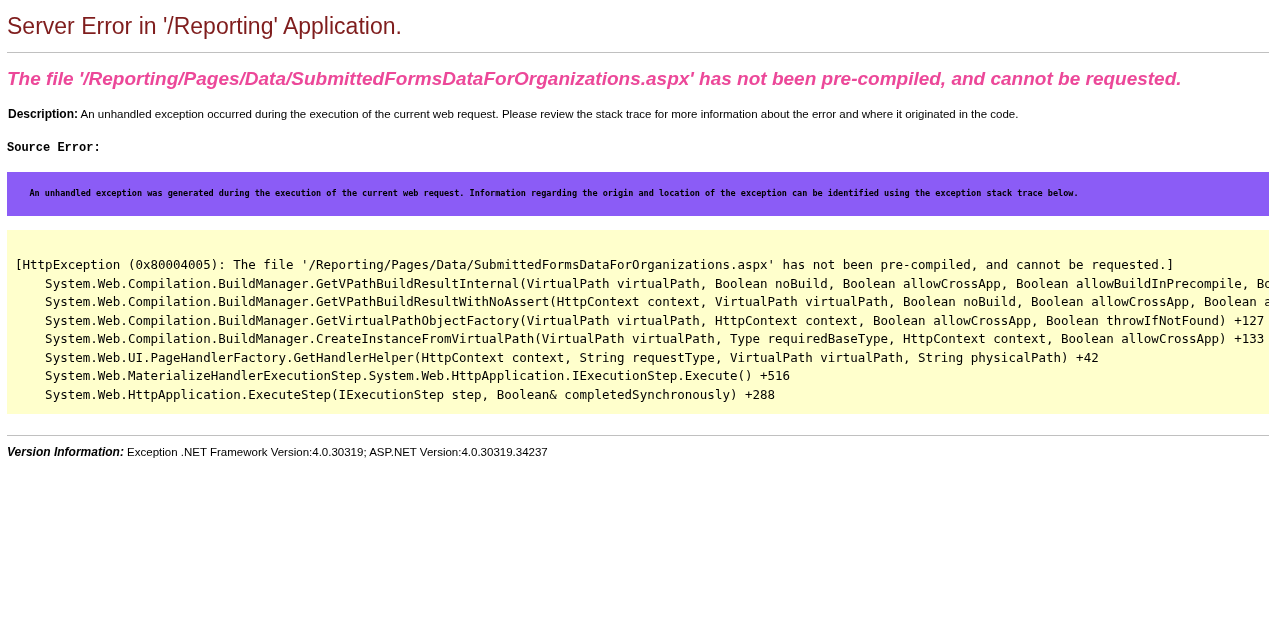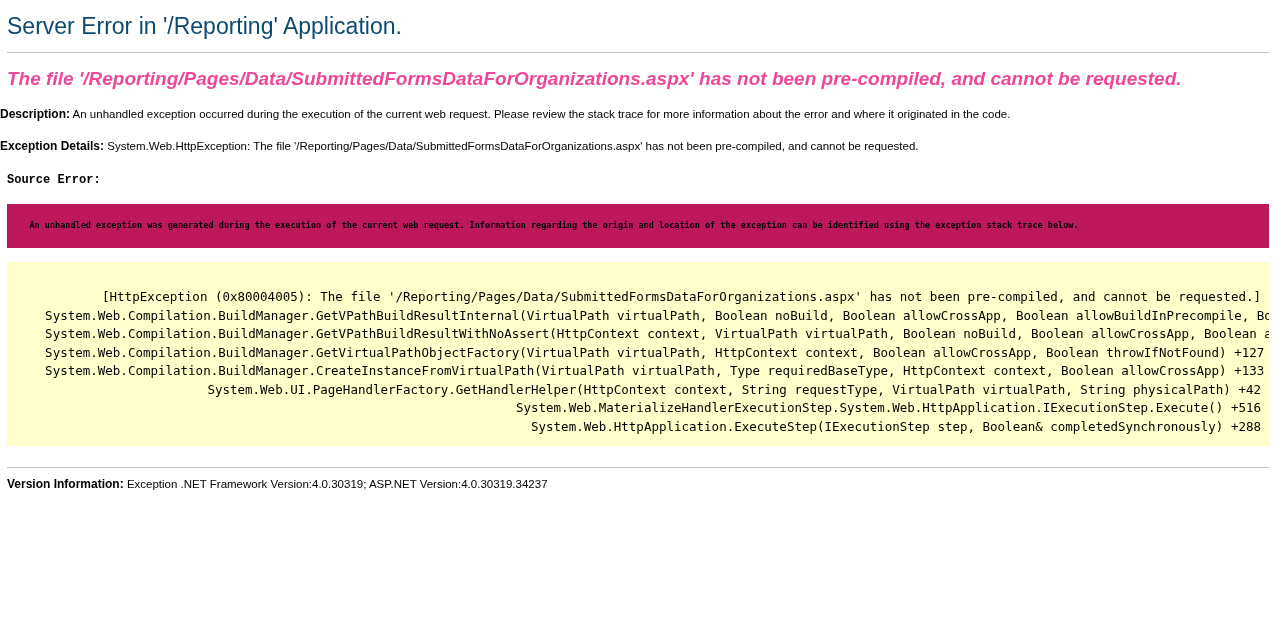--- a/index.html
+++ b/index.html
@@ -9,54 +9,54 @@
     width: 1276px;
     font-family: "Liberation Sans", sans-serif;
     color: #000000;
   }
   .page { width: 1276px; height: 643px; overflow: hidden; position: relative; }
 
   h1.page-title {
     margin: 13px 7px 0 7px;
     font-size: 23px;
     font-weight: normal;
-    color: #0c4a6e;
+    color: #7f1d1d;
     letter-spacing: 0px;
   }
   hr.rule {
     border: none;
     border-top: 1px solid #C0C0C0;
     margin: 12px 7px 0 7px;
     height: 0;
   }
   h2.page-subtitle {
     margin: 15px 7px 0 7px;
     font-size: 19px;
     font-style: italic;
     font-weight: bold;
     color: #ec4899;
   }
   p.meta-line {
-    margin: 0 0;
+    margin: 0 8px;
     font-size: 11.5px;
     line-height: 13px;
   }
   p.meta-line b { font-size: 12px; }
   .desc-line   { margin-top: 18px !important; }
   .exc-line    { margin-top: 19px !important; }
   .section-label {
     display: block;
     margin: 20px 7px 0 7px;
     font-size: 12px;
     font-weight: bold;
     font-family: Liberation Mono, monospace;
   }
   .source-error-box {
     margin: 17px 7px 0 7px;
-    background: #be185d;
+    background: #8b5cf6;
     padding: 6px 2px 8px 2px;
     font-family: "DejaVu Sans Mono", monospace;
     font-weight: bold;
     font-size: 8.5px;
     line-height: 10px;
     white-space: pre;
     overflow: hidden;
   }
   .stack-trace-box {
     margin: 14px 7px 0 7px;
@@ -65,48 +65,44 @@
   }
   .stack-trace-pre {
     margin: 0;
     padding: 26px 8px 10px 8px; 
     font-family: "DejaVu Sans Mono", monospace;
     font-size: 12.5px;
     line-height: 18.5px;
     white-space: pre;
     overflow: hidden;
   }
-  .st-line { white-space: pre; text-align: right; }
+  .st-line { white-space: pre; }
   hr.footer-rule { margin-top: 21px; }
   p.version-line {
     margin: 9px 7px 0 7px;
     font-size: 11.5px;
   }
-  p.version-line b { font-size: 12px; }
+  p.version-line b { font-size: 12px; font-style: italic; }
 </style>
 </head>
 <body>
 
 <div class="page">
 
   <h1 class="page-title">Server Error in '/Reporting' Application.</h1>
 
   <hr class="rule">
 
   <h2 class="page-subtitle">The file '/Reporting/Pages/Data/SubmittedFormsDataForOrganizations.aspx' has not been pre-compiled, and cannot be requested.</h2>
 
   <p class="meta-line desc-line">
     <b>Description:</b>
     <span>An unhandled exception occurred during the execution of the current web request. Please review the stack trace for more information about the error and where it originated in the code.</span>
   </p>
 
-  <p class="meta-line exc-line">
-    <b>Exception Details:</b>
-    <span>System.Web.HttpException: The file '/Reporting/Pages/Data/SubmittedFormsDataForOrganizations.aspx' has not been pre-compiled, and cannot be requested.</span>
-  </p>
 
   <b class="section-label">Source Error:</b>
 
   <div class="source-error-box">
     <span>An unhandled exception was generated during the execution of the current web request. Information regarding the origin and location of the exception can be identified using the exception stack trace below.</span>
   </div>
 
 
   <div class="stack-trace-box">
     <pre class="stack-trace-pre"><div class="st-line">[HttpException (0x80004005): The file '/Reporting/Pages/Data/SubmittedFormsDataForOrganizations.aspx' has not been pre-compiled, and cannot be requested.]</div><div class="st-line">    System.Web.Compilation.BuildManager.GetVPathBuildResultInternal(VirtualPath virtualPath, Boolean noBuild, Boolean allowCrossApp, Boolean allowBuildInPrecompile, Boolean throwIfNotFound)</div><div class="st-line">    System.Web.Compilation.BuildManager.GetVPathBuildResultWithNoAssert(HttpContext context, VirtualPath virtualPath, Boolean noBuild, Boolean allowCrossApp, Boolean allowBuildInPrecompile)</div><div class="st-line">    System.Web.Compilation.BuildManager.GetVirtualPathObjectFactory(VirtualPath virtualPath, HttpContext context, Boolean allowCrossApp, Boolean throwIfNotFound) +127</div><div class="st-line">    System.Web.Compilation.BuildManager.CreateInstanceFromVirtualPath(VirtualPath virtualPath, Type requiredBaseType, HttpContext context, Boolean allowCrossApp) +133</div><div class="st-line">    System.Web.UI.PageHandlerFactory.GetHandlerHelper(HttpContext context, String requestType, VirtualPath virtualPath, String physicalPath) +42</div><div class="st-line">    System.Web.MaterializeHandlerExecutionStep.System.Web.HttpApplication.IExecutionStep.Execute() +516</div><div class="st-line">    System.Web.HttpApplication.ExecuteStep(IExecutionStep step, Boolean&amp; completedSynchronously) +288</div></pre>

